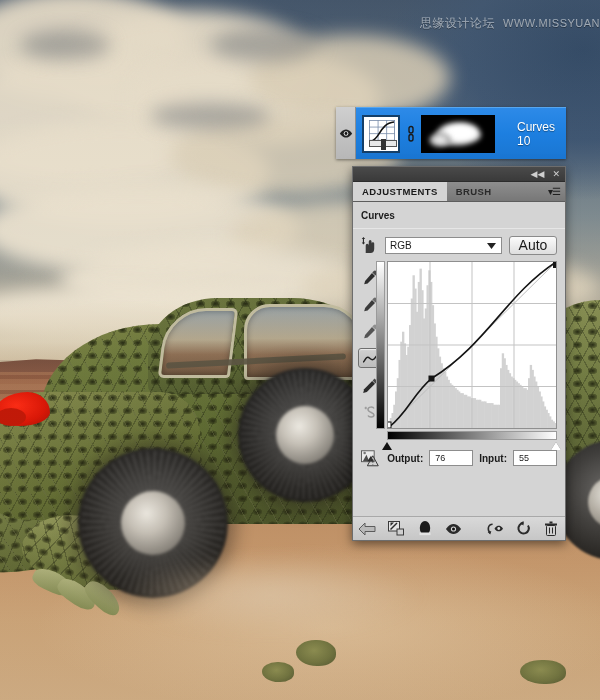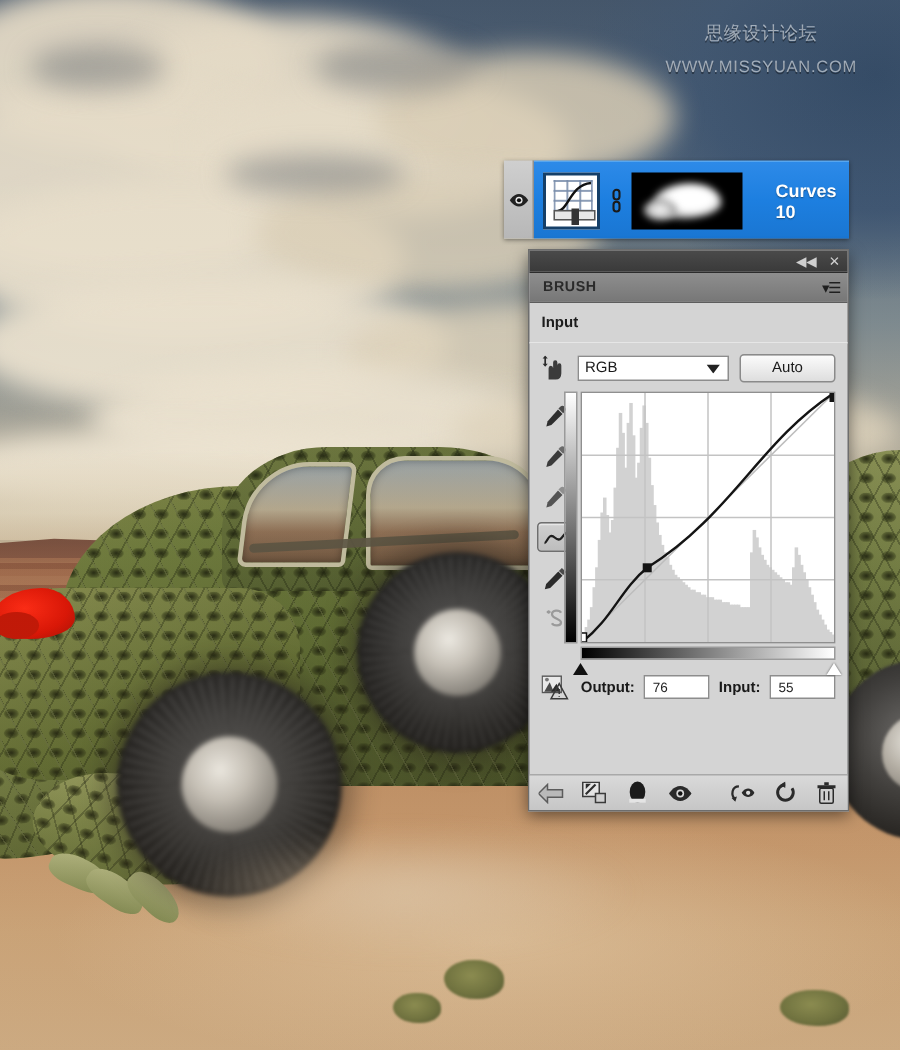--- a/index.html
+++ b/index.html
@@ -189,21 +189,20 @@
     pointer-events:none;
   }
 
   
   .watermark{
     position:absolute; left:420px; top:14px; width:175px; height:18px;
     display:flex; align-items:center; gap:8px;
     font-size:12px; color:rgba(226,230,236,.62);
     letter-spacing:.5px; white-space:nowrap;
     text-shadow:0 1px 0 rgba(0,0,0,.35);
-    flex-direction:column;
   }
   .wm-cn{ font-family:"DejaVu Sans", sans-serif; font-size:12px; }
   .wm-en{ font-size:11px; }
 
   
   .layer-row{
     position:absolute; left:336px; top:107px; width:230px; height:52px;
     display:flex; align-items:stretch;
     box-shadow:0 1px 3px rgba(0,0,0,.45);
   }
@@ -247,21 +246,21 @@
     background:radial-gradient(ellipse at 55% 45%, #ffffff 0%, #ffffff 42%, #b9b9b9 62%, #3a3a3a 82%, #000 100%);
     border-radius:55% 45% 60% 40% / 60% 55% 45% 40%;
     filter:blur(2.5px);
   }
   .mask-blob2{
     position:absolute; left:8px; top:18px; width:22px; height:14px;
     background:radial-gradient(ellipse at 50% 50%, #fff 0%, #bdbdbd 55%, #000 100%);
     border-radius:50%; filter:blur(2.5px);
   }
   .layer-name{
-    color:#fff; font-size:12px; font-weight:bold; margin-left:16px;
+    color:#fff; font-size:12px; font-weight:normal; margin-left:16px;
     text-shadow:0 1px 1px rgba(0,0,0,.4);
   }
 
   
   .panel{
     position:absolute; left:352px; top:166px; width:214px; height:375px;
     background:#d4d4d4;
     border:1px solid #6d6d6d;
     box-shadow:0 3px 10px rgba(0,0,0,.5);
     display:flex; flex-direction:column;
@@ -299,23 +298,23 @@
   .select .caret{ position:absolute; right:5px; top:5px; }
 
   .sep{ height:1px; background:#b0b0b0; border-bottom:1px solid #e6e6e6; margin:0 0 0 0; }
 
   .row-channel{
     height:30px; display:flex; align-items:center; gap:7px; padding:2px 8px 0 8px;
   }
   .hand-icon{ width:17px; height:17px; flex:0 0 auto; }
   .sel-chan{ width:104px; }
   .auto-btn{
-    width:64px; height:19px; border:1px solid #8a8a8a; border-radius:3px;
+    width:48px; height:19px; border:1px solid #8a8a8a; border-radius:3px;
     background:linear-gradient(to bottom,#fbfbfb,#dedede);
-    font-size:10px; color:#1a1a1a; display:flex; align-items:center; justify-content:center;
+    font-size:14px; color:#1a1a1a; display:flex; align-items:center; justify-content:center;
   }
 
   .graph-area{ display:flex; padding:2px 8px 0 4px; gap:4px; }
   .tools{
     width:28px; display:flex; flex-direction:column; align-items:center; gap:7px;
     padding-top:6px;
   }
   .tool{ width:24px; height:20px; display:flex; align-items:center; justify-content:center; }
   .tool.selected{
     border:1px solid #6f6f6f; border-radius:3px;
@@ -507,28 +506,29 @@
   </div>
 
   <div class="panel">
 
     <div class="panel-titlebar">
       <span class="tb-btn">◀◀</span>
       <span class="tb-btn">✕</span>
     </div>
 
     <div class="tabs">
+      <div class="tab active">ADJUSTMENTS</div>
       <div class="tab inactive">BRUSH</div>
       <div class="tabs-filler">
         <span class="tab-menu">▾☰</span>
       </div>
     </div>
 
     <div class="row-curves">
-      <span class="lbl">Input</span>
+      <span class="lbl">Curves</span>
     </div>
 
     <div class="sep"></div>
 
     <div class="row-channel">
       <svg class="hand-icon" viewBox="0 0 18 18">
         <path d="M5 17 L5 9 Q5 7.2 6.6 7.2 Q8.2 7.2 8.2 9 L8.2 5 Q8.2 3.3 9.7 3.3 Q11.2 3.3 11.2 5 L11.2 7 Q11.2 5.5 12.6 5.5 Q14 5.5 14 7 L14 12.5 Q14 17 10 17 Z" fill="#3b3b3b"></path>
         <path d="M2.6 1 L2.6 7" stroke="#2b2b2b" stroke-width="1.2"></path>
         <polygon points="2.6,0 0.8,2.2 4.4,2.2" fill="#2b2b2b"></polygon>
         <polygon points="2.6,8 0.8,5.8 4.4,5.8" fill="#2b2b2b"></polygon>

